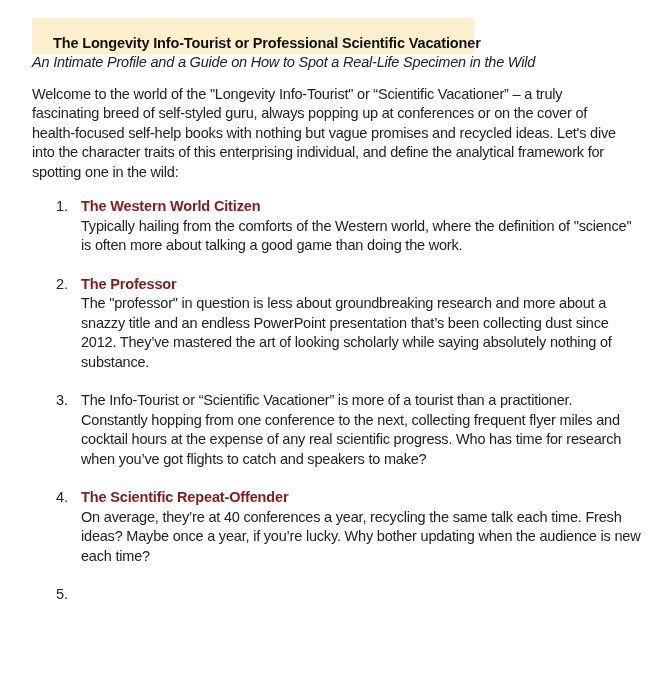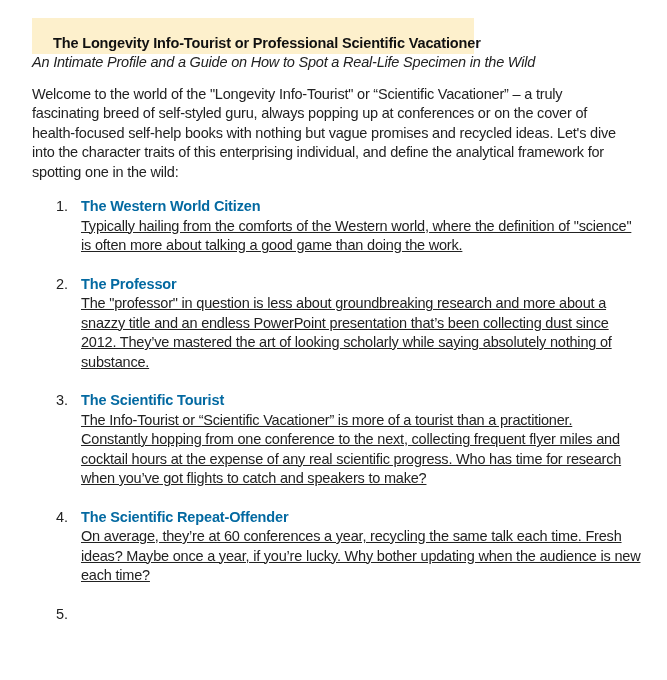--- a/index.html
+++ b/index.html
@@ -69,29 +69,28 @@
       top: 0;
       font-size: 14.5px;
       line-height: 19.5px;
       color: #222;
     }
     .item-title {
       font-weight: bold;
       font-size: 14.5px;
       line-height: 19.5px;
       letter-spacing: -0.15px;
-      color: #0369a1;
+      color: #7f1d1d;
     }
     .item-body {
       font-size: 14.5px;
       line-height: 19.5px;
       letter-spacing: -0.2px;
       color: #222;
       width: 560px;
-      text-decoration: underline;
     }
   </style>
 </head>
 <body>
 
 <div class="doc">
   <div class="title-wrap" style="background: rgb(253, 240, 204);">
     <div class="title">The Longevity Info-Tourist or Professional Scientific Vacationer</div>
   </div>
   <div class="subtitle">An Intimate Profile and a Guide on How to Spot a Real-Life Specimen in the Wild</div>
@@ -103,25 +102,24 @@
       <div class="item-title">The Western World Citizen</div>
       <div class="item-body">Typically hailing from the comforts of the Western world, where the definition of "science" is often more about talking a good game than doing the work.</div>
     </li>
     <li class="item">
       <span class="num">2.</span>
       <div class="item-title">The Professor</div>
       <div class="item-body">The "professor" in question is less about groundbreaking research and more about a snazzy title and an endless PowerPoint presentation that’s been collecting dust since 2012. They’ve mastered the art of looking scholarly while saying absolutely nothing of substance.</div>
     </li>
     <li class="item">
       <span class="num">3.</span>
-      <div class="item-title">The Scientific Tourist</div>
       <div class="item-body">The Info-Tourist or “Scientific Vacationer” is more of a tourist than a practitioner. Constantly hopping from one conference to the next, collecting frequent flyer miles and cocktail hours at the expense of any real scientific progress. Who has time for research when you’ve got flights to catch and speakers to make?</div>
     </li>
     <li class="item">
       <span class="num">4.</span>
       <div class="item-title">The Scientific Repeat-Offender</div>
-      <div class="item-body">On average, they’re at 60 conferences a year, recycling the same talk each time. Fresh ideas? Maybe once a year, if you’re lucky. Why bother updating when the audience is new each time?</div>
+      <div class="item-body">On average, they’re at 40 conferences a year, recycling the same talk each time. Fresh ideas? Maybe once a year, if you’re lucky. Why bother updating when the audience is new each time?</div>
     </li>
     <li class="item">
       <span class="num">5.</span>
     </li>
   </ol>
 </div>
 
 </body></html>

